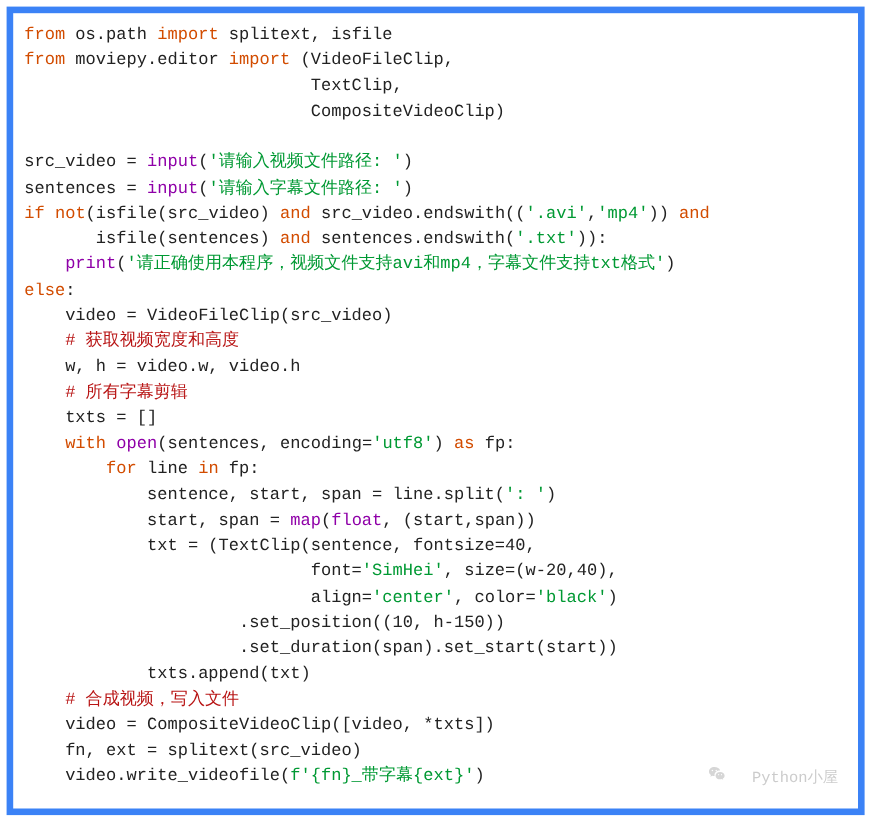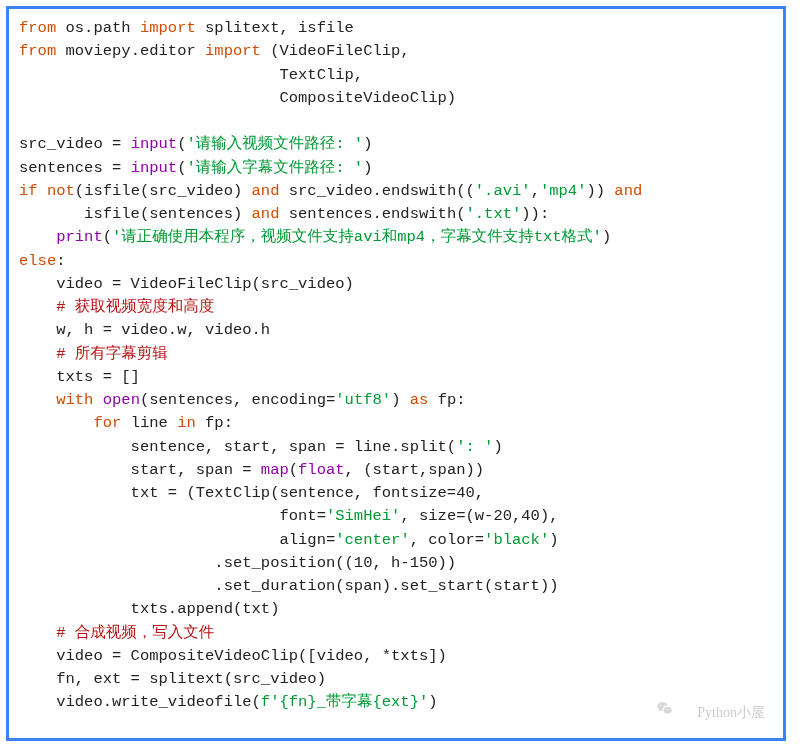--- a/index.html
+++ b/index.html
@@ -4,42 +4,42 @@
 <style>
   body {
     margin: 0;
     padding: 0;
     background: #fff;
     font-family: Consolas, "Courier New", monospace;
     font-size: 15.5px;
     line-height: 1.5;
   }
   .code-box {
-    border: 3px solid #3b82f6;
+    border: 6px solid #3b82f6;
     padding: 8px 10px;
     margin: 6px;
     white-space: pre;
     overflow: hidden;
     position: relative;
     width: 780px;
     height: 735px;
     box-sizing: border-box;
   }
   .kw   { color: #d24c00; } 
   .fn   { color: #8f00a8; } 
   .str  { color: #009933; } 
   .cmt  { color: #b81414; } 
   .plain{ color: #222; }
   .watermark {
     position: absolute;
     right: 18px;
     bottom: 14px;
     color: #aaa;
     font-size: 14px;
-    font-family: Liberation Serif, serif;
+    font-family: Liberation Mono, monospace;
     display: flex;
     align-items: center;
     gap: 23px;
     opacity: 0.6;
   }
   .watermark svg { width: 18px; height: 18px; fill: #bbb; }
 </style>
 </head>
 <body>
 

